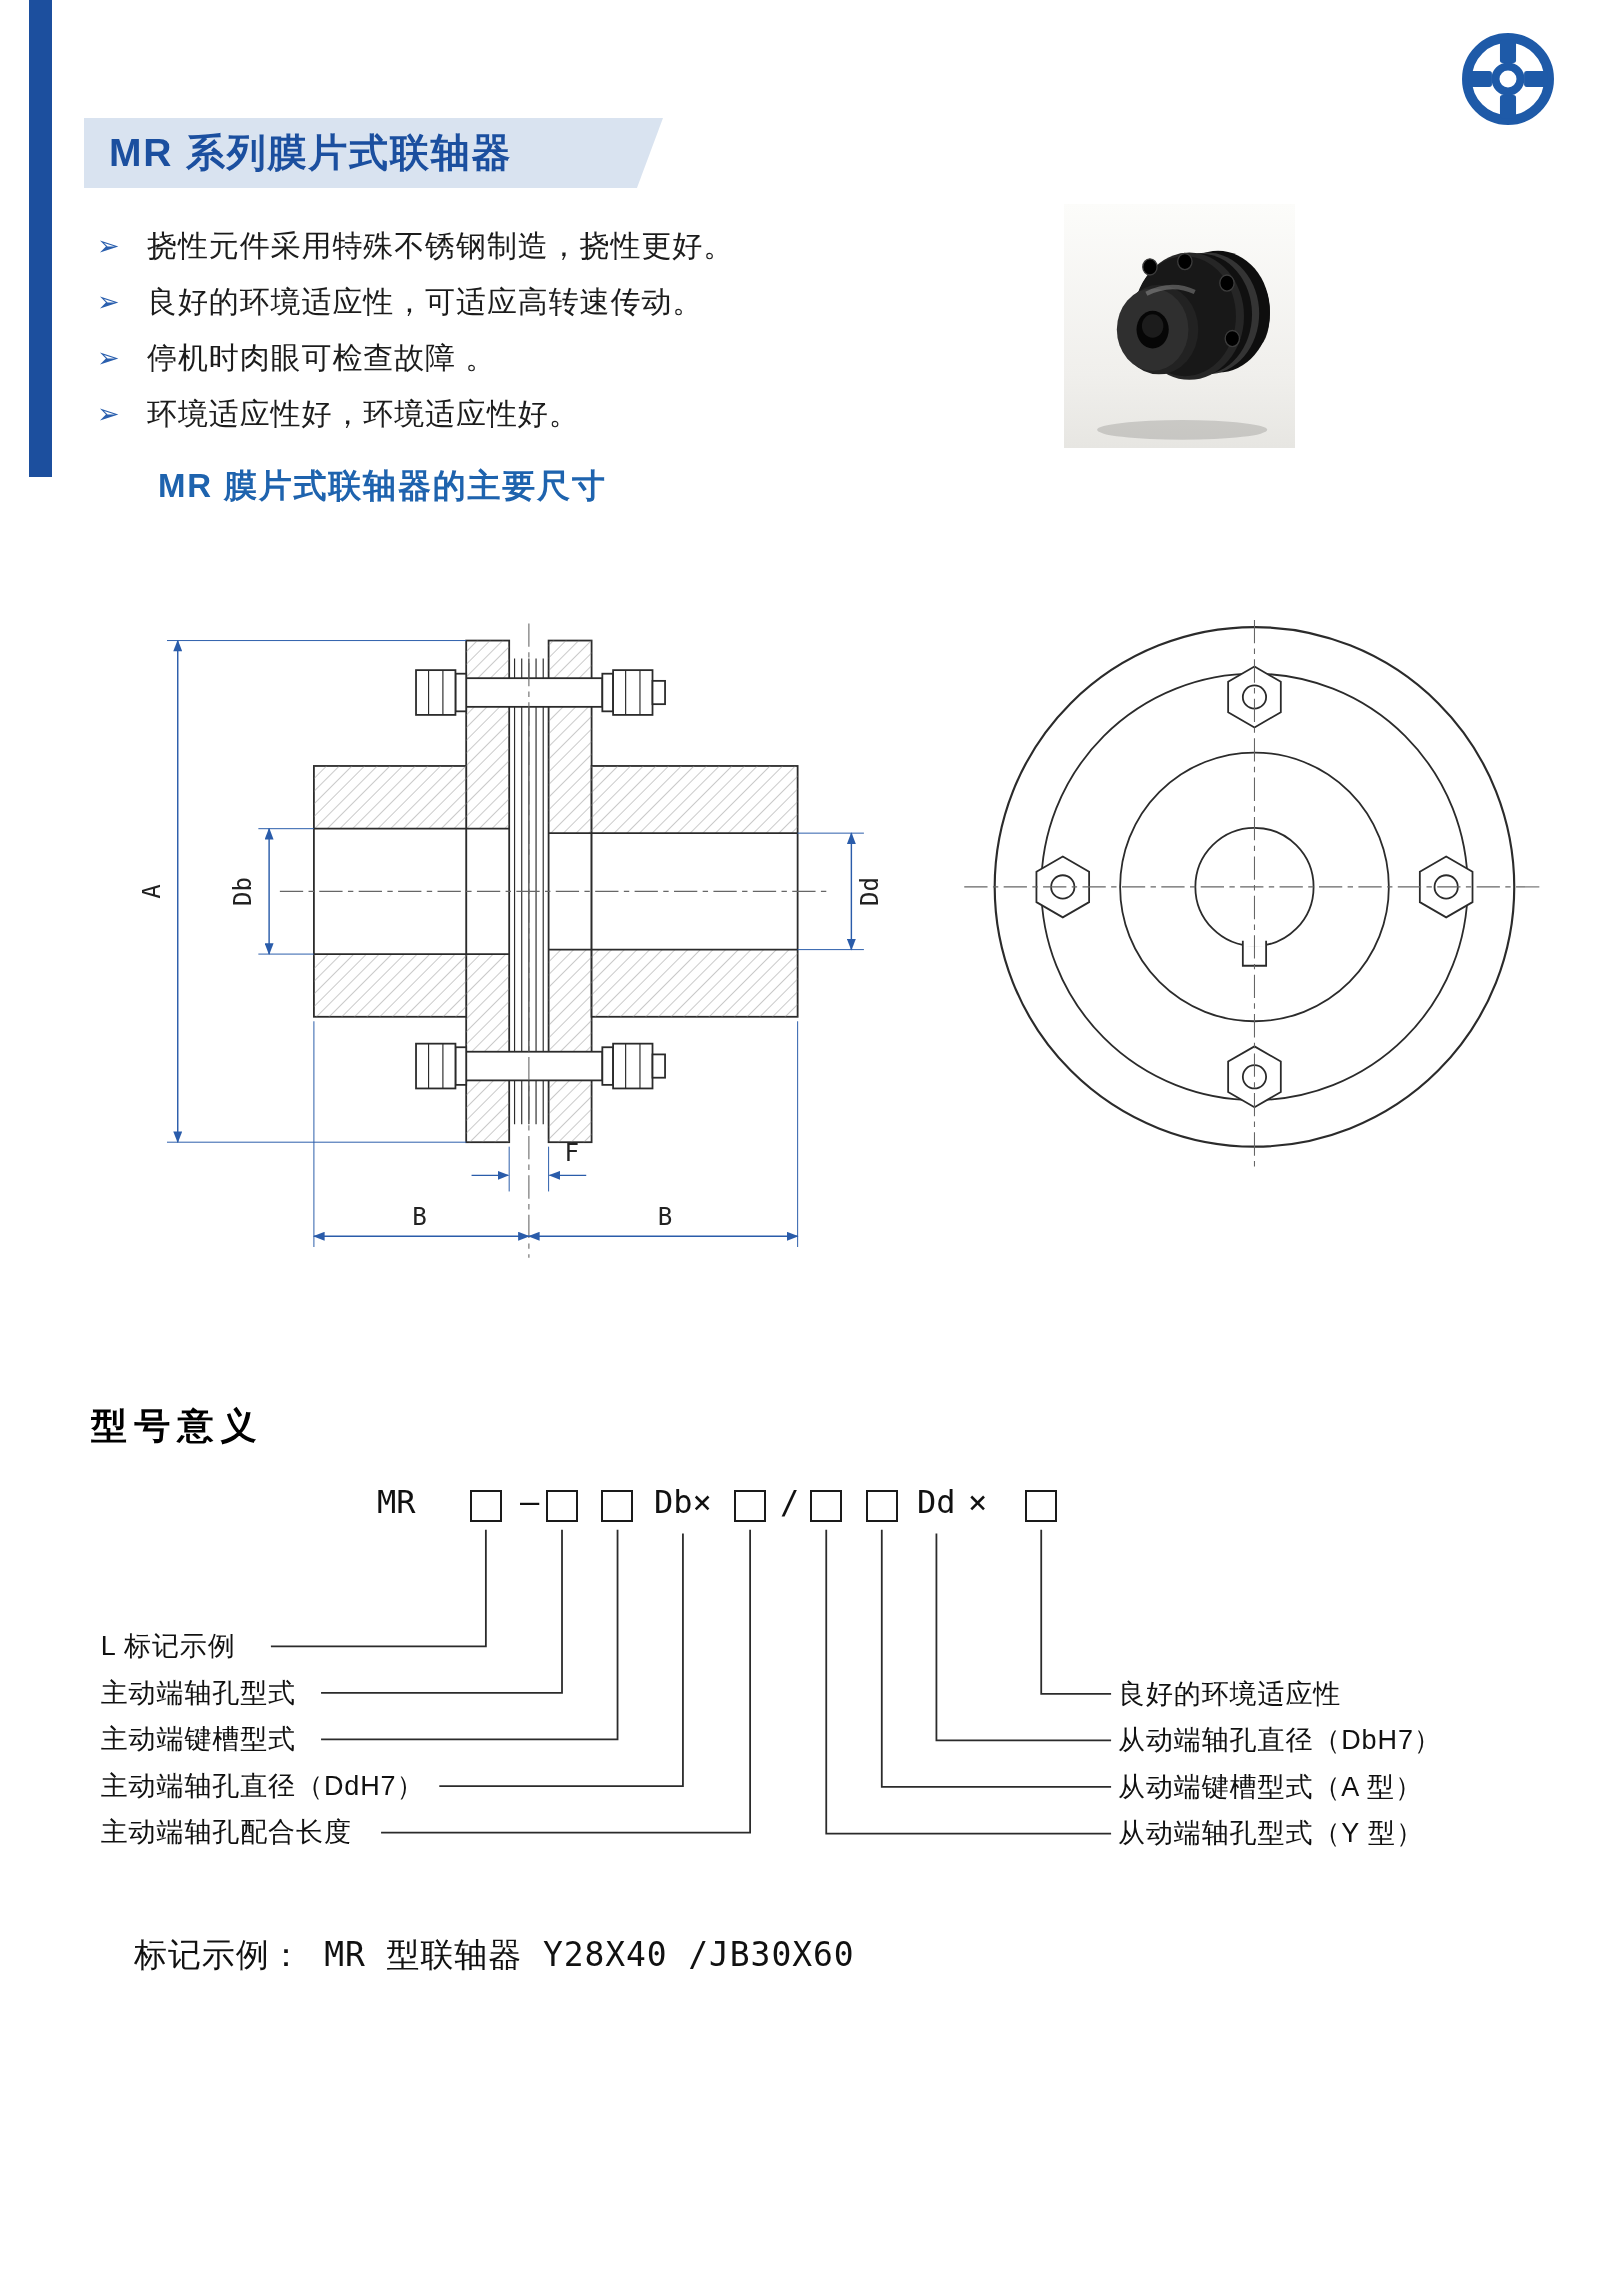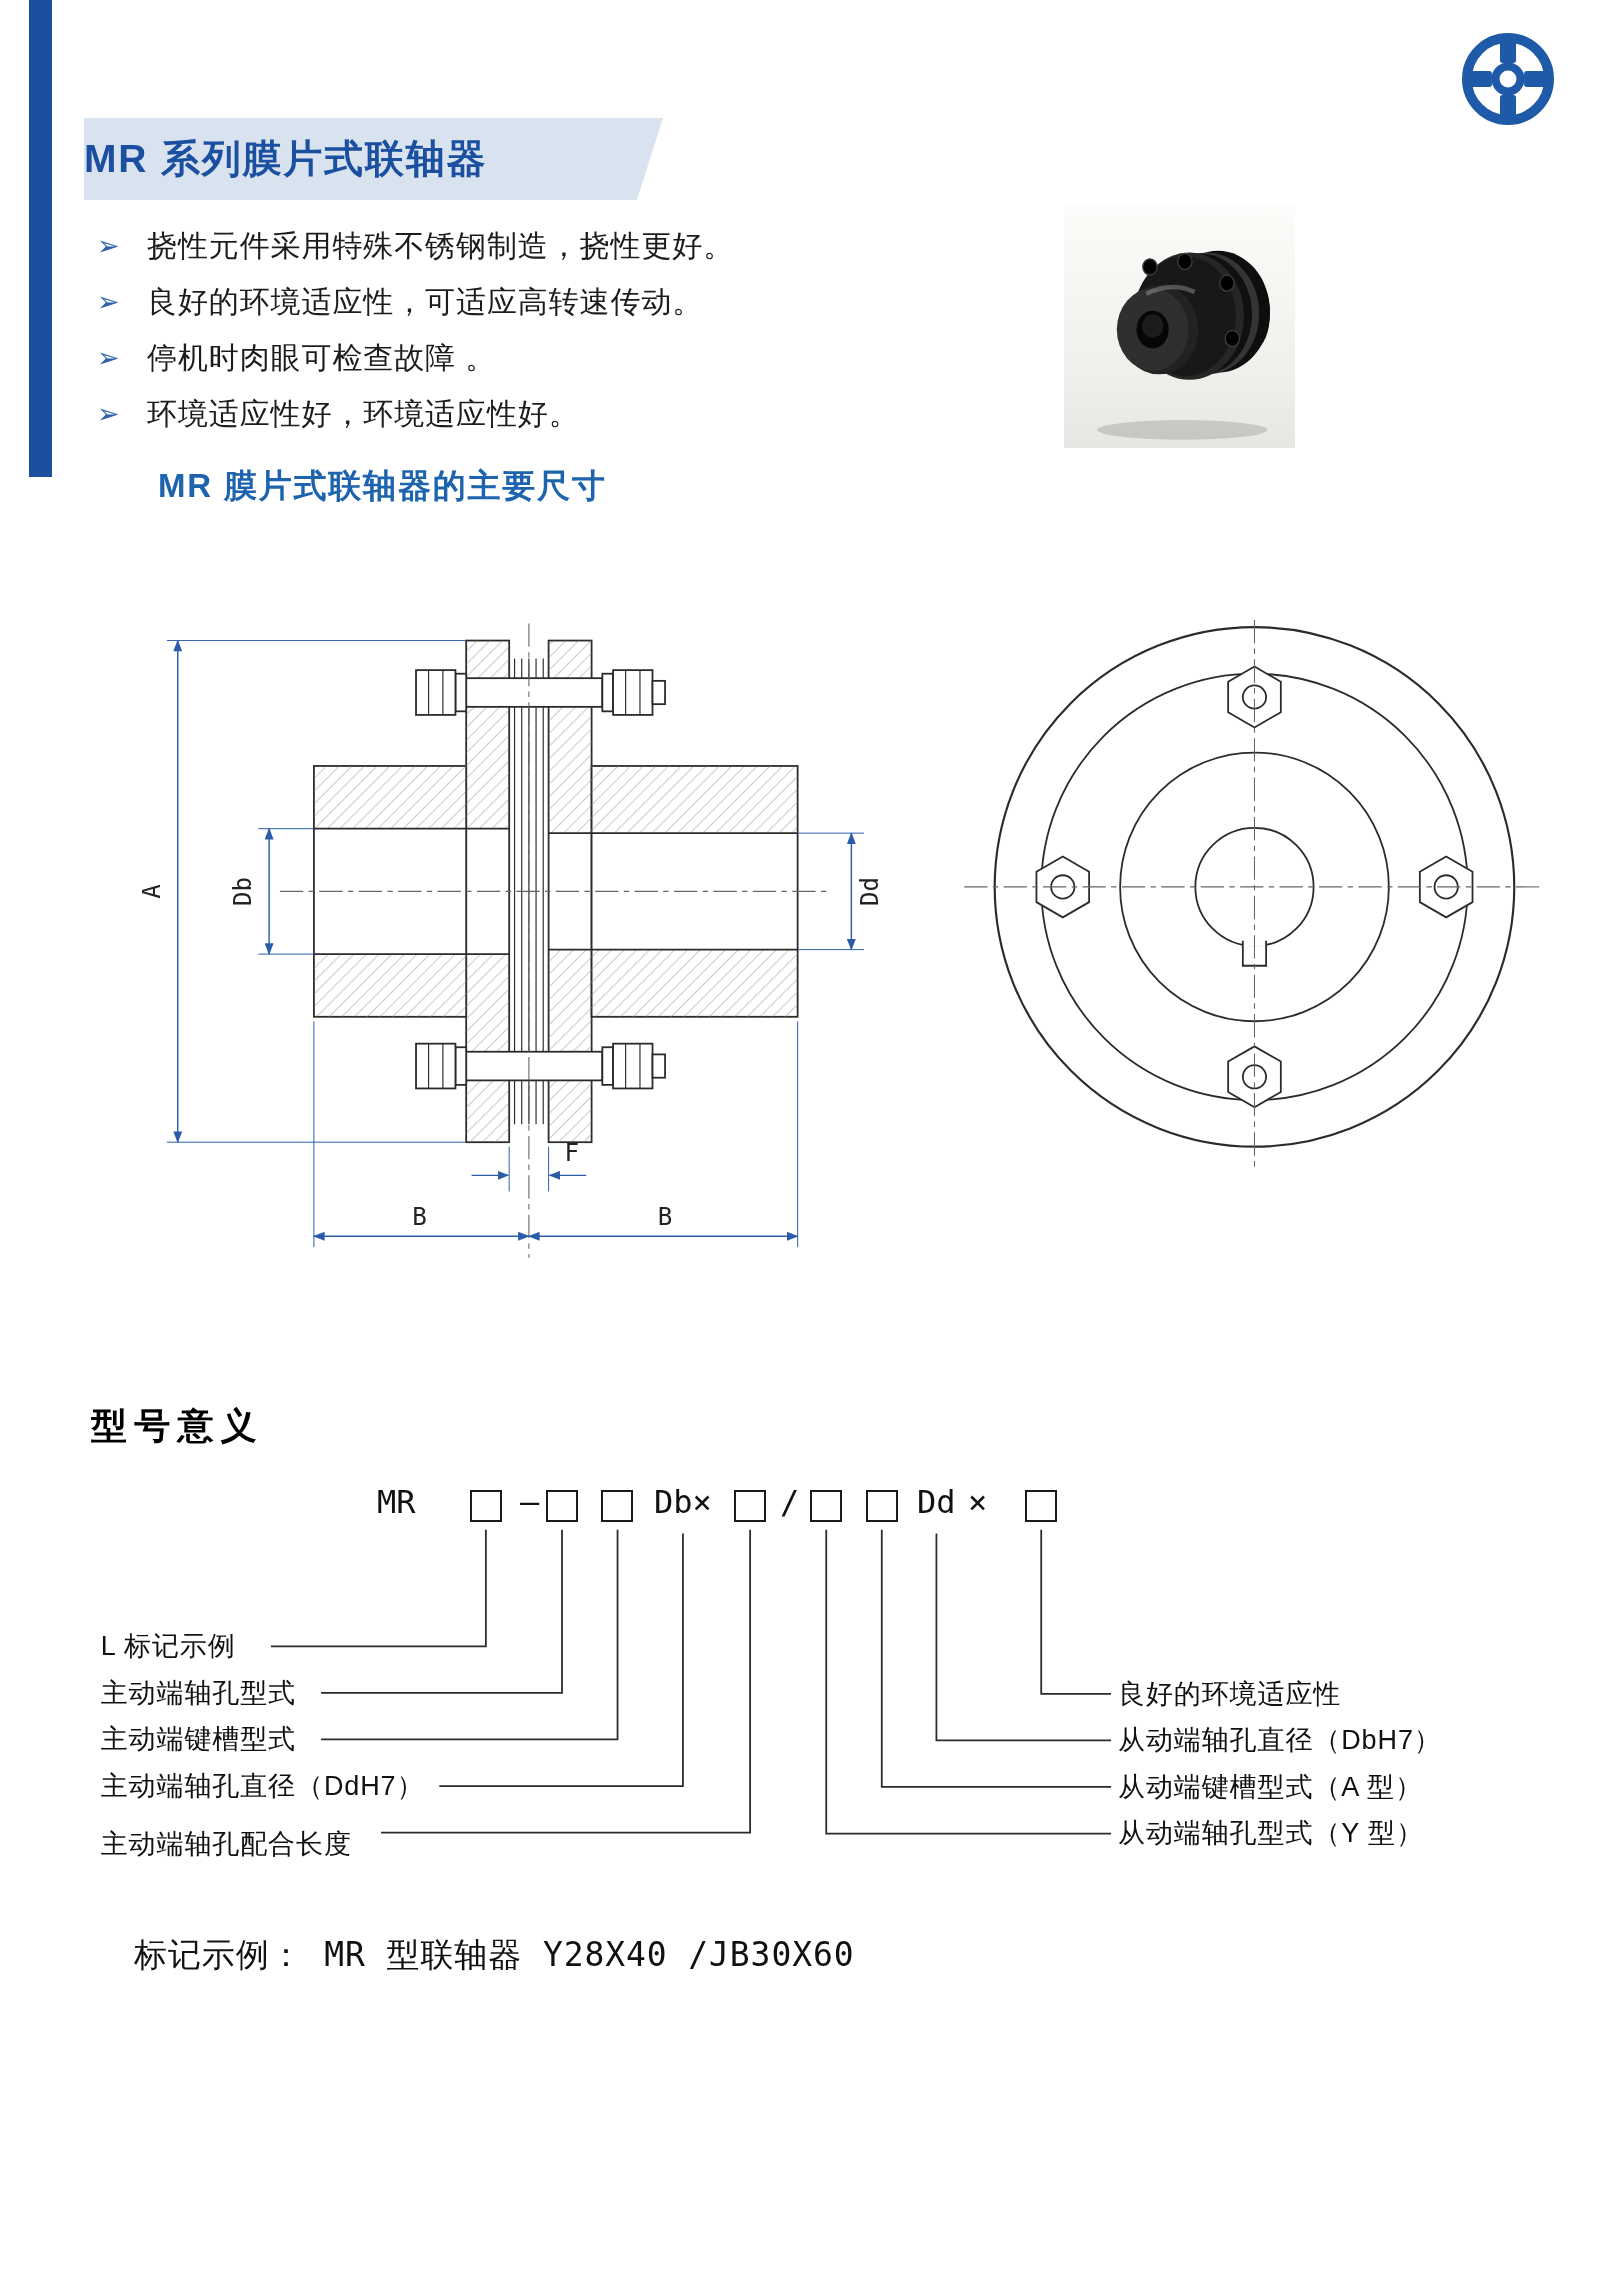--- a/index.html
+++ b/index.html
@@ -4,23 +4,23 @@
 <style>
   * { margin:0; padding:0; box-sizing:border-box; }
   html,body { background:#ffffff; }
   .page { position:relative; width:1620px; height:2291px; background:#fff;
           font-family:"Liberation Sans", sans-serif; color:#111; overflow:hidden; }
 
   .leftbar { position:absolute; left:29px; top:0; width:23px; height:477px; background:#1c4f9e; }
 
   .logo { position:absolute; left:1458px; top:29px; width:100px; height:100px; }
 
-  .banner { position:absolute; left:84px; top:118px; width:579px; height:82px;
+  .banner { position:absolute; left:84px; top:118px; width:579px; height:70px;
             background:#d9e3f0; clip-path:polygon(0 0,100% 0,95.5% 100%,0 100%);
-            display:flex; align-items:center; }
+            display:flex; align-items:center; padding-left:25px; }
   .banner-title { font-size:39px; font-weight:bold; color:#1b4f9f; letter-spacing:1.8px; }
 
   .features { position:absolute; left:97px; top:226px; width:896px; }
   .feature { display:flex; align-items:flex-start; height:56px; }
   .bullet { color:#2a5fae; font-size:27px; width:50px; flex:0 0 50px; padding-top:3.6px; }
   .ftext  { font-size:30px; color:#1c1c1c; letter-spacing:0.9px; }
 
   .photo { position:absolute; left:1064px; top:204px; width:231px; height:244px;
            background:linear-gradient(180deg,#fcfcfa 0%,#f0efec 70%,#e7e6e2 100%); }
 
@@ -285,21 +285,21 @@
     <span class="mbox" style="left:729px"></span>
     <span class="mbox" style="left:785px"></span>
     <span class="mtext" style="left:836px">Dd</span>
     <span class="mtext" style="left:887px">×</span>
     <span class="mbox" style="left:944px"></span>
 
     <span class="mlabel" style="left:19.7px; top:170px">L 标记示例</span>
     <span class="mlabel" style="left:19.7px; top:217px">主动端轴孔型式</span>
     <span class="mlabel" style="left:19.7px; top:263px">主动端键槽型式</span>
     <span class="mlabel" style="left:19.7px; top:310px">主动端轴孔直径（DdH7）</span>
-    <span class="mlabel" style="left:19.7px; top:368px">主动端轴孔配合长度</span>
+    <span class="mlabel" style="left:19.7px; top:356px">主动端轴孔配合长度</span>
 
     <span class="mlabel" style="left:1037px; top:218px">良好的环境适应性</span>
     <span class="mlabel" style="left:1037px; top:264px">从动端轴孔直径（DbH7）</span>
     <span class="mlabel" style="left:1037px; top:311px">从动端键槽型式（A 型）</span>
     <span class="mlabel" style="left:1037px; top:357px">从动端轴孔型式（Y 型）</span>
   </div>
 
   <div class="example-line" style="left:134px; top:1933px">标记示例：  MR 型联轴器 Y28X40 /JB30X60</div>
 
 </div>

